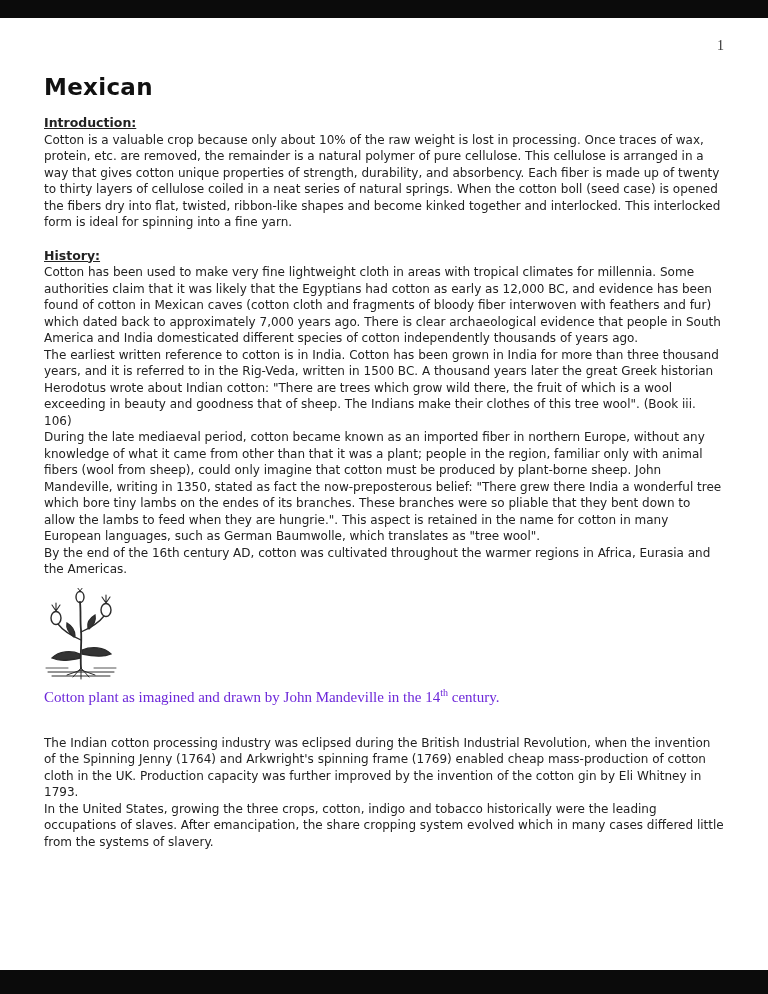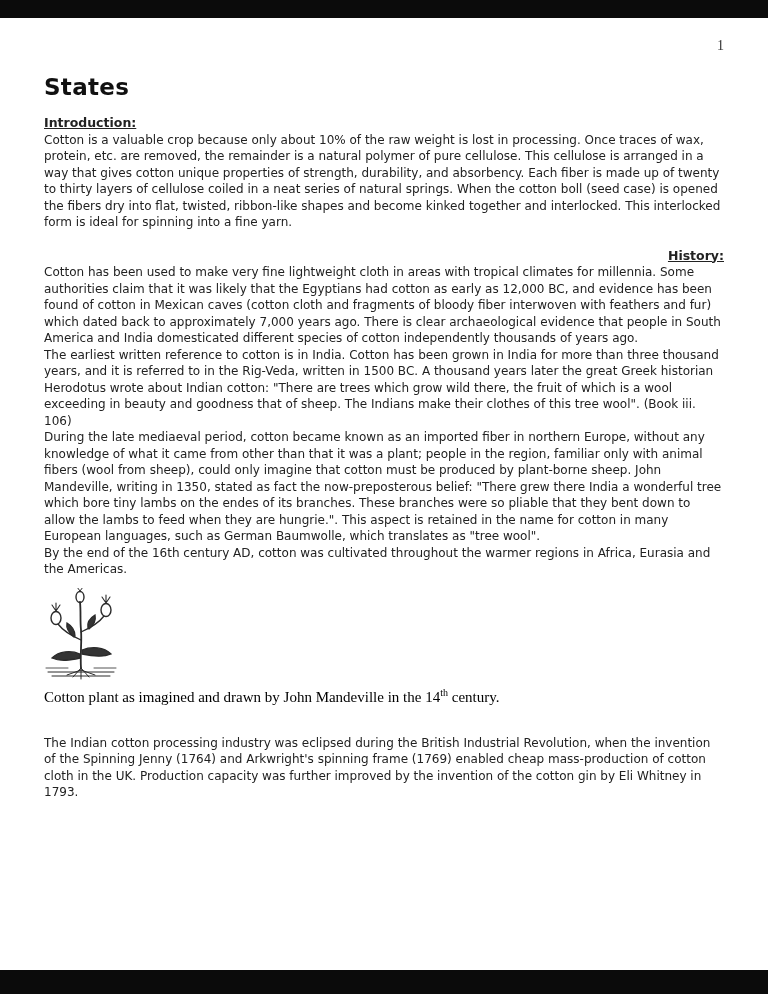--- a/index.html
+++ b/index.html
@@ -41,51 +41,51 @@
     color: #111111;
     letter-spacing: 0.3px;
   }
   .section-heading {
     margin-top: 15px;
     font-size: 12.5px;
     font-weight: bold;
     line-height: 16.5px;
     text-decoration: underline;
   }
-  .section-heading.gap-before { margin-top: 17px; text-align: right; }
+  .section-heading.gap-before { margin-top: 17px; }
   p.body-par {
     margin: 0;
     font-size: 12px;
     line-height: 16.5px;
     text-align: left;
   }
   .figure {
     margin-top: 10px;
     width: 74px; height: 92px;
   }
   .figure svg { width: 100%; height: 100%; display: block; }
   .figure-caption {
     margin-top: 7px;
     font-family: "Liberation Serif", serif;
     font-size: 15px;
-    color: #000000;
+    color: #6d28d9;
   }
   .figure-caption sup { font-size: 10px; }
   .closing p.body-par:first-child { margin-top: 29px; }
 </style>
 </head>
 <body>
 
 <div class="top-bar"></div>
 
 <div class="page">
 
   <div class="page-number">1</div>
 
-  <h1 class="doc-title">States</h1>
+  <h1 class="doc-title">Mexican</h1>
 
   <div class="section">
     <div class="section-heading">Introduction:</div>
     <p class="body-par">Cotton is a valuable crop because only about 10% of the raw weight is lost in processing. Once traces of wax, protein, etc. are removed, the remainder is a natural polymer of pure cellulose. This cellulose is arranged in a way that gives cotton unique properties of strength, durability, and absorbency. Each fiber is made up of twenty to thirty layers of cellulose coiled in a neat series of natural springs. When the cotton boll (seed case) is opened the fibers dry into flat, twisted, ribbon-like shapes and become kinked together and interlocked. This interlocked form is ideal for spinning into a fine yarn.</p>
   </div>
 
   <div class="section">
     <div class="section-heading gap-before">History:</div>
     <p class="body-par">Cotton has been used to make very fine lightweight cloth in areas with tropical climates for millennia. Some authorities claim that it was likely that the Egyptians had cotton as early as 12,000 BC, and evidence has been found of cotton in Mexican caves (cotton cloth and fragments of bloody fiber interwoven with feathers and fur) which dated back to approximately 7,000 years ago. There is clear archaeological evidence that people in South America and India domesticated different species of cotton independently thousands of years ago.</p>
     <p class="body-par">The earliest written reference to cotton is in India. Cotton has been grown in India for more than three thousand years, and it is referred to in the Rig-Veda, written in 1500 BC. A thousand years later the great Greek historian Herodotus wrote about Indian cotton: "There are trees which grow wild there, the fruit of which is a wool exceeding in beauty and goodness that of sheep. The Indians make their clothes of this tree wool". (Book iii. 106)</p>
@@ -125,17 +125,18 @@
       </g>
     </svg>
   </div>
 
   <div class="figure-caption">
     <span>Cotton plant as imagined and drawn by John Mandeville in the 14</span><sup>th</sup><span> century.</span>
   </div>
 
   <div class="closing">
     <p class="body-par">The Indian cotton processing industry was eclipsed during the British Industrial Revolution, when the invention of the Spinning Jenny (1764) and Arkwright's spinning frame (1769) enabled cheap mass-production of cotton cloth in the UK. Production capacity was further improved by the invention of the cotton gin by Eli Whitney in 1793.</p>
+    <p class="body-par">In the United States, growing the three crops, cotton, indigo and tobacco historically were the leading occupations of slaves. After emancipation, the share cropping system evolved which in many cases differed little from the systems of slavery.</p>
   </div>
 
 </div>
 
 <div class="bottom-bar"></div>
 
 </body></html>

